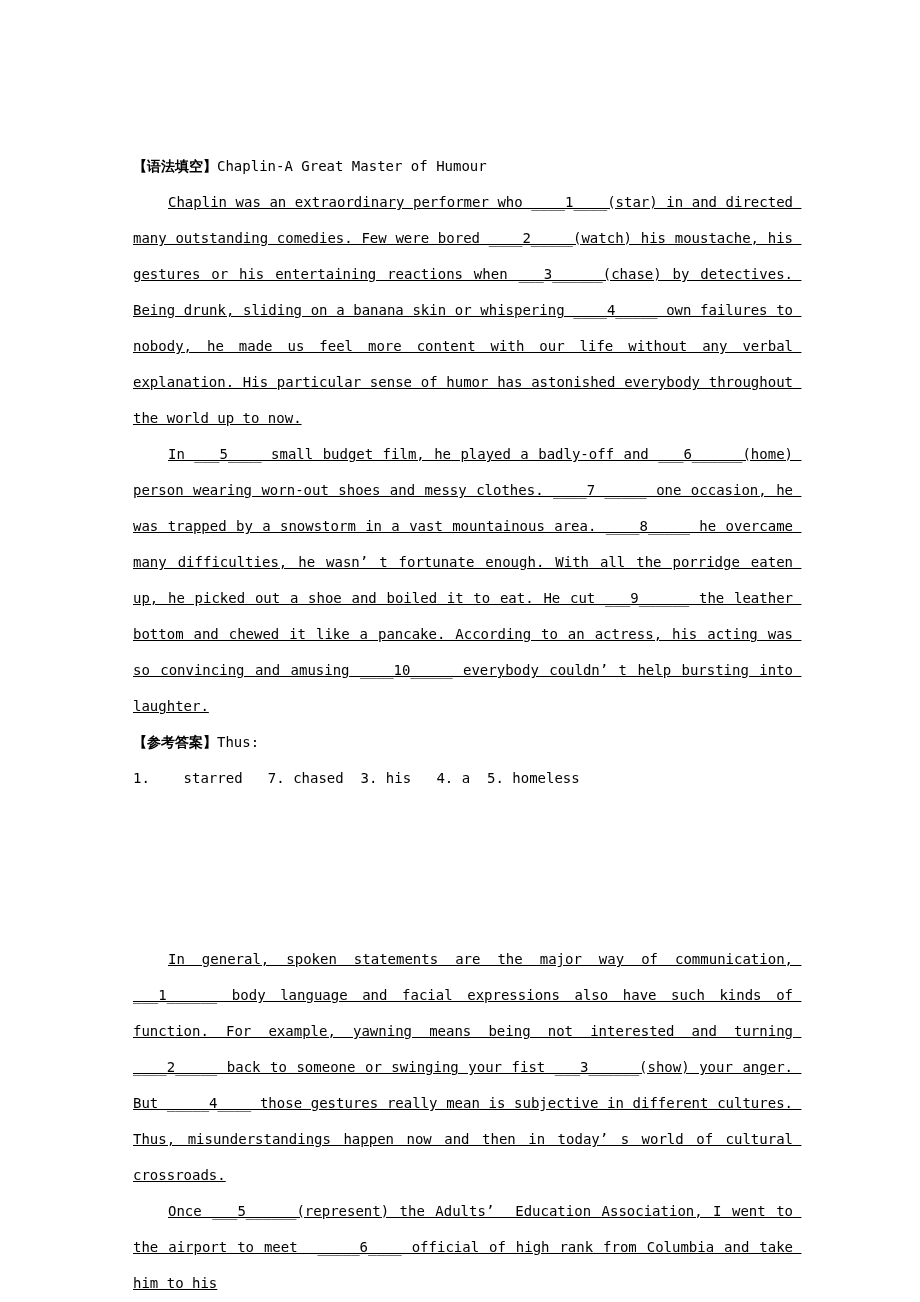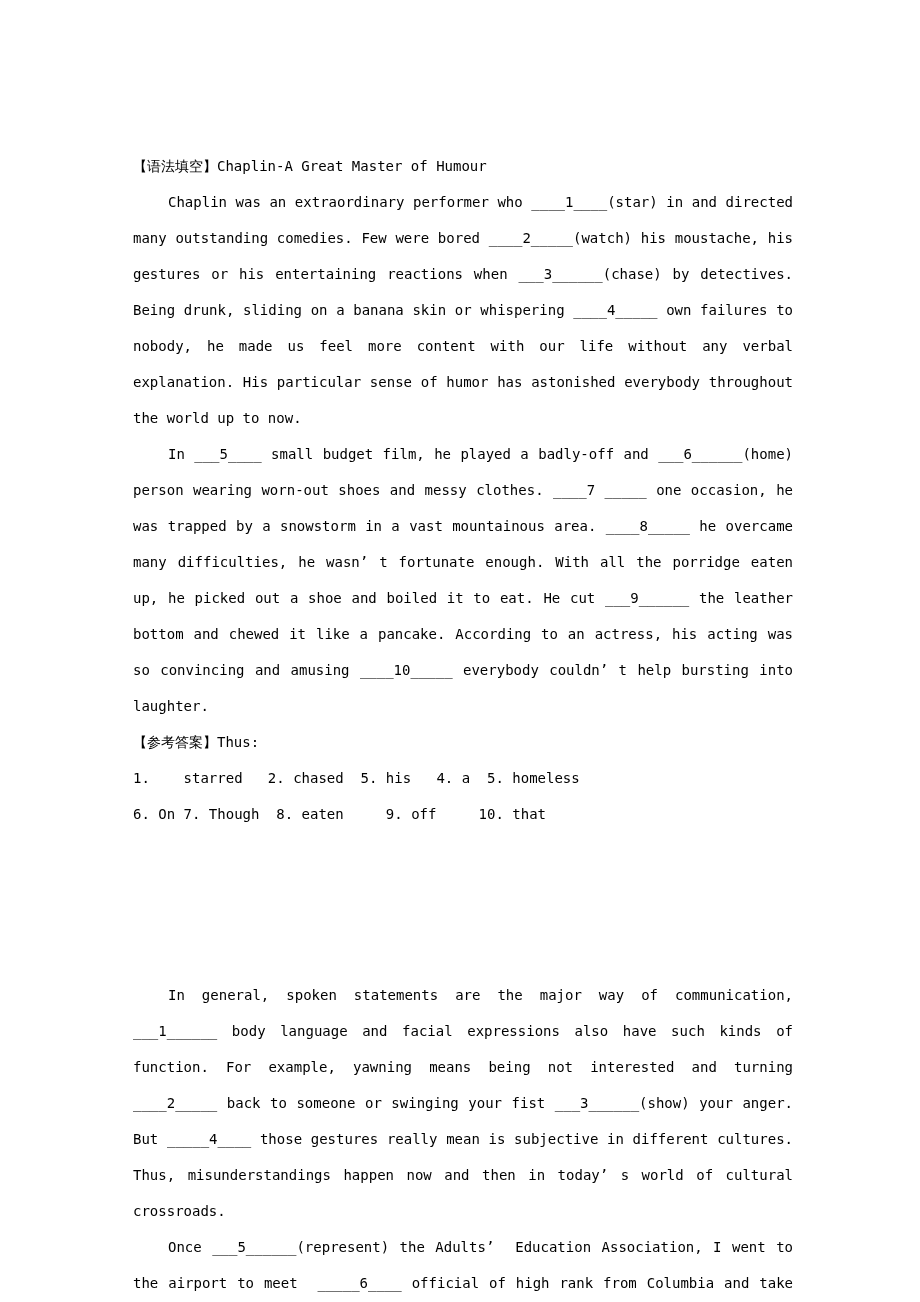--- a/index.html
+++ b/index.html
@@ -23,41 +23,41 @@
     margin: 0;
     line-height: 36px;
     text-align: justify;
     white-space: pre-wrap;
     word-break: break-word;
   }
   .heading {
     text-align: left !important;
   }
   .tag {
-    font-weight: normal;
+    font-weight: bold;
   }
   .indent {
     text-indent: 35px;
+    text-decoration: underline;
   }
   .section-2 {
     margin-top: 145px;
   }
 </style>
 </head>
 <body>
 
 <div class="page doc">
 
   <section>
     <p class="heading"><span class="tag">【语法填空】</span><span>Chaplin-A Great Master of Humour</span></p>
     <p class="indent">Chaplin was an extraordinary performer who ____1____(star) in and directed many outstanding comedies. Few were bored ____2_____(watch) his moustache, his gestures or his entertaining reactions when ___3______(chase) by detectives. Being drunk, sliding on a banana skin or whispering ____4_____ own failures to nobody, he made us feel more content with our life without any verbal explanation. His particular sense of humor has astonished everybody throughout the world up to now.</p>
     <p class="indent">In ___5____ small budget film, he played a badly-off and ___6______(home) person wearing worn-out shoes and messy clothes. ____7 _____ one occasion, he was trapped by a snowstorm in a vast mountainous area. ____8_____ he overcame many difficulties, he wasn’ t fortunate enough. With all the porridge eaten up, he picked out a shoe and boiled it to eat. He cut ___9______ the leather bottom and chewed it like a pancake. According to an actress, his acting was so convincing and amusing ____10_____ everybody couldn’ t help bursting into laughter.</p>
     <p class="heading"><span class="tag">【参考答案】</span><span>Thus:</span></p>
-    <p>1.    starred   2. chased  5. his   4. a  5. homeless</p>
-    <p>6. On 7. Though  8. eaten     9. off     10. that</p>
+    <p>1.    starred   7. chased  3. his   4. a  5. homeless</p>
   </section>
 
   <section class="section-2">
     <p class="indent">In general, spoken statements are the major way of communication, ___1______ body language and facial expressions also have such kinds of function. For example, yawning means being not interested and turning ____2_____ back to someone or swinging your fist ___3______(show) your anger. But _____4____ those gestures really mean is subjective in different cultures. Thus, misunderstandings happen now and then in today’ s world of cultural crossroads.</p>
     <p class="indent">Once ___5______(represent) the Adults’  Education Association, I went to the airport to meet  _____6____ official of high rank from Columbia and take him to his</p>
   </section>
 
 </div>
 
 </body></html>

